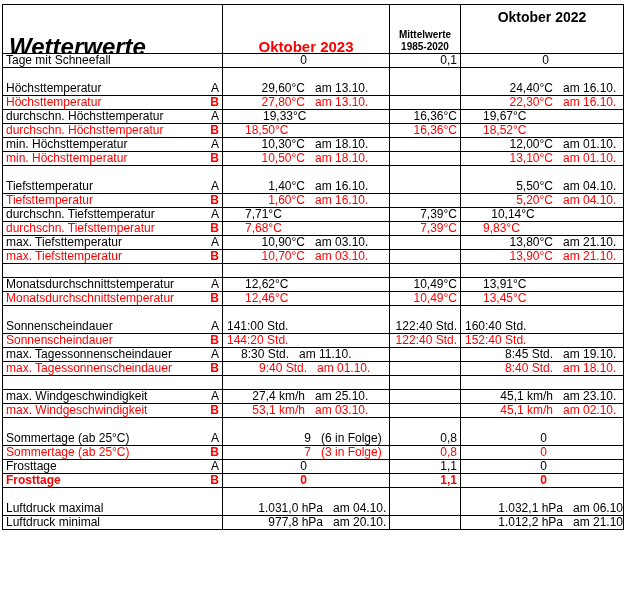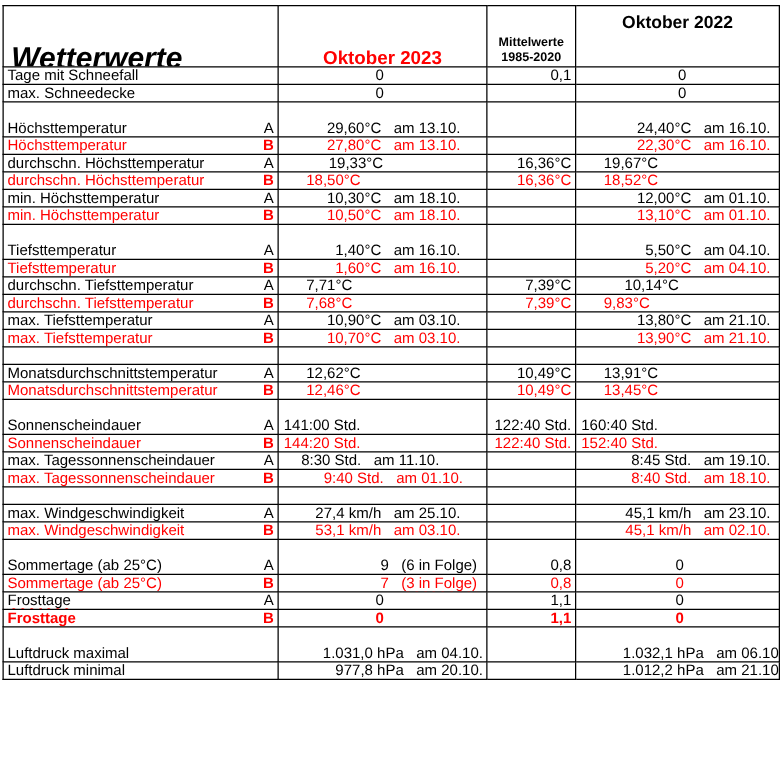--- a/index.html
+++ b/index.html
@@ -48,31 +48,20 @@
         <td>
           <div class="lblwrap">
             <span>Tage mit Schneefall</span>
             <span></span>
           </div>
         </td>
         <td style="padding-left: 22px;"><span class="v" style="width: 62px; text-align: right;">0</span></td>
         <td class="num-right">0,1</td>
         <td style="padding-left: 22px;"><span class="v" style="width: 66px; text-align: right;">0</span></td>
       </tr>
-      <tr class="r ">
-        <td>
-          <div class="lblwrap">
-            <span>max. Schneedecke</span>
-            <span></span>
-          </div>
-        </td>
-        <td style="padding-left: 22px;"><span class="v" style="width: 62px; text-align: right;">0</span></td>
-        <td class="num-right"></td>
-        <td style="padding-left: 22px;"><span class="v" style="width: 66px; text-align: right;">0</span></td>
-      </tr>
       <tr class="r tall">
         <td>
           <div class="lblwrap">
             <span>Höchsttemperatur</span>
             <span>A</span>
           </div>
         </td>
         <td style="padding-left: 22px;"><span class="v" style="width: 60px; text-align: right;">29,60°C</span><span class="dt">am 13.10.</span></td>
         <td class="num-right"></td>
         <td style="padding-left: 22px;"><span class="v" style="width: 70px; text-align: right;">24,40°C</span><span class="dt">am 16.10.</span></td>
@@ -156,21 +145,21 @@
       </tr>
       <tr class="r ">
         <td>
           <div class="lblwrap">
             <span>durchschn. Tiefsttemperatur</span>
             <span>A</span>
           </div>
         </td>
         <td style="padding-left: 22px;"><span class="v" style="width: 60px; text-align: left;">7,71°C</span></td>
         <td class="num-right">7,39°C</td>
-        <td style="padding-left: 22px;"><span class="v" style="width: 60px; text-align: right;">10,14°C</span></td>
+        <td style="padding-left: 22px;"><span class="v" style="width: 60px; text-align: center;">10,14°C</span></td>
       </tr>
       <tr class="r  red">
         <td>
           <div class="lblwrap">
             <span>durchschn. Tiefsttemperatur</span>
             <span style="font-weight: bold;">B</span>
           </div>
         </td>
         <td style="padding-left: 22px;"><span class="v" style="width: 60px; text-align: left;">7,68°C</span></td>
         <td class="num-right">7,39°C</td>

